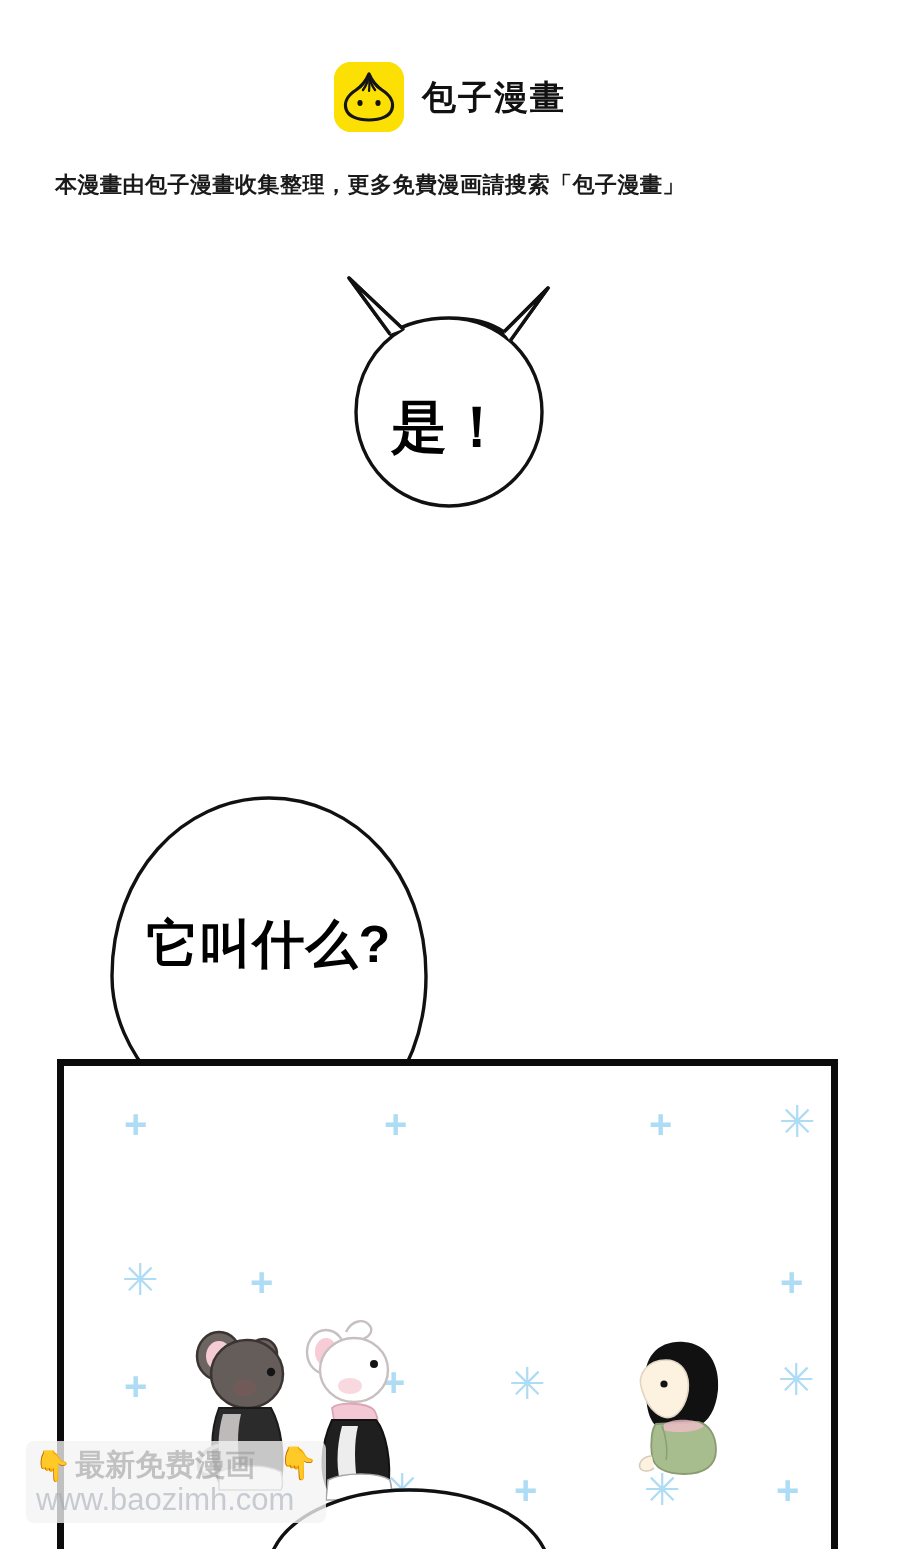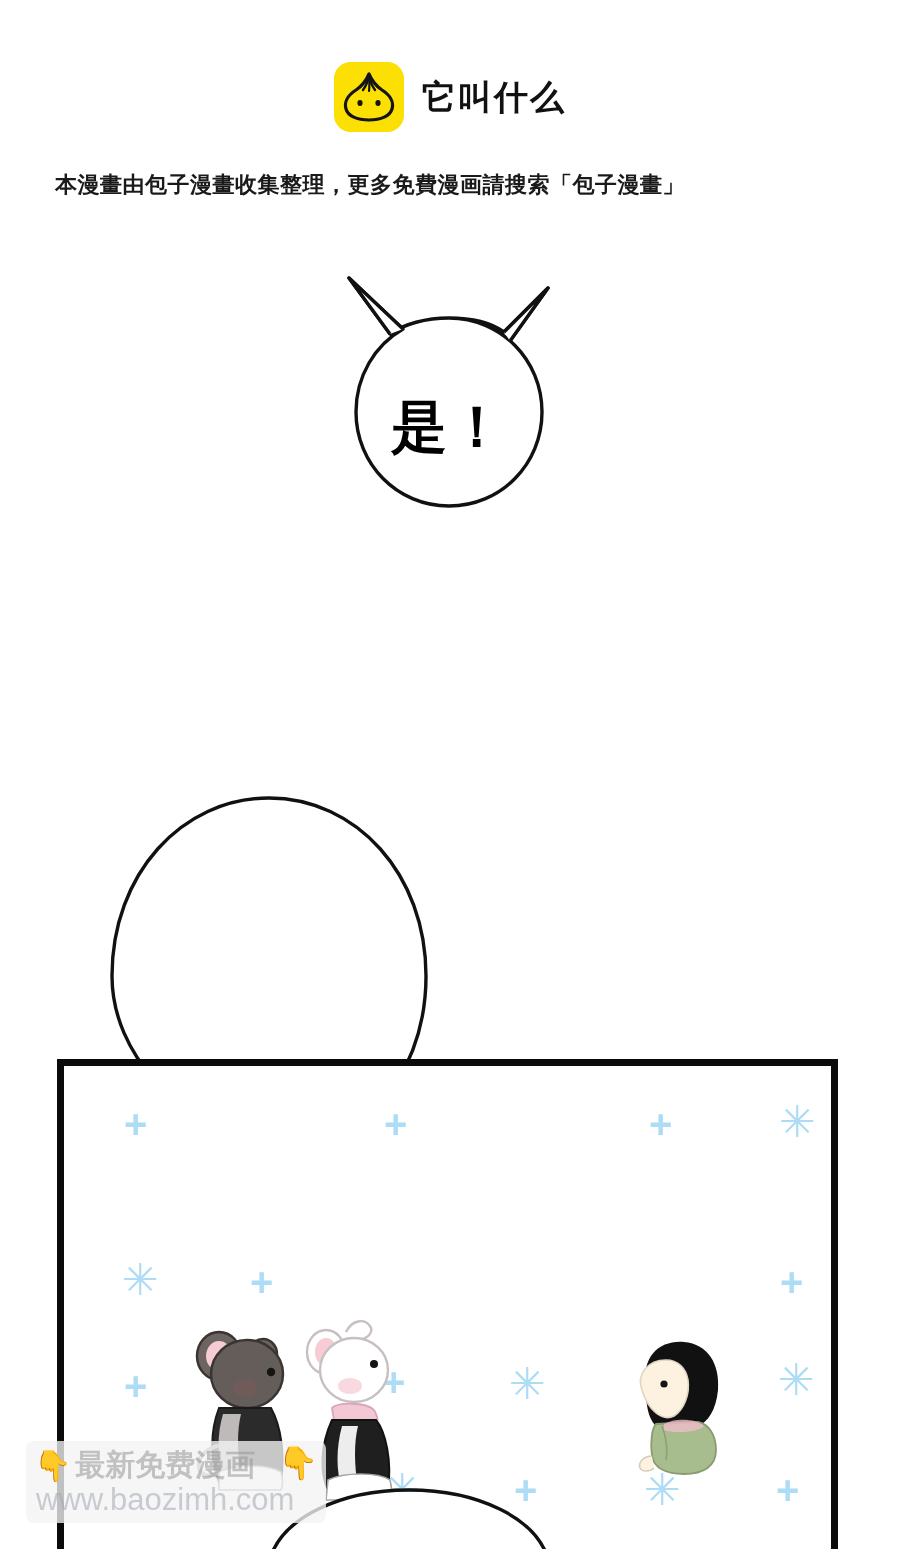--- a/index.html
+++ b/index.html
@@ -185,21 +185,21 @@
       <svg class="brand-logo" viewBox="0 0 70 70" xmlns="http://www.w3.org/2000/svg">
         <rect x="0" y="0" width="70" height="70" rx="17" ry="17" fill="#FCDF03"></rect>
         <path d="M35 12 C32 19 28 24 22 28 C14 33 10 40 12 47 C14 54 23 58 35 58
                  C47 58 56 54 58 47 C60 40 56 33 48 28 C42 24 38 19 35 12 Z" fill="#FCDF03" stroke="#141414" stroke-width="3.2" stroke-linejoin="round"></path>
         <path d="M35 13 C34 19 32 24 29 28" fill="none" stroke="#141414" stroke-width="2.4" stroke-linecap="round"></path>
         <path d="M35 13 C36 19 38 24 41 28" fill="none" stroke="#141414" stroke-width="2.4" stroke-linecap="round"></path>
         <path d="M35 13 C35.5 20 35.5 25 35 29" fill="none" stroke="#141414" stroke-width="2.2" stroke-linecap="round"></path>
         <ellipse cx="26" cy="41" rx="2.6" ry="3" fill="#141414"></ellipse>
         <ellipse cx="44" cy="41" rx="2.6" ry="3" fill="#141414"></ellipse>
       </svg>
-      <div class="brand-name">它叫什么</div>
+      <div class="brand-name">包子漫畫</div>
     </div>
 
     <div class="promo-line">本漫畫由包子漫畫收集整理，更多免費漫画請搜索「包子漫畫」</div>
   </div>
 
   <div class="comic">
 
     <svg id="bubble-shout" class="bubble-svg" viewBox="0 0 262 268" xmlns="http://www.w3.org/2000/svg">
       <path d="M131 46
                C 183 46 224 88 224 140
@@ -220,20 +220,21 @@
 
     <svg id="bubble-name" class="bubble-svg" viewBox="0 0 330 500" xmlns="http://www.w3.org/2000/svg">
       <path d="M165 8
                C 252 8 322 84 322 186
                C 322 266 278 334 217 359
                L 205 492
                L 146 352
                C 78 332 8 266 8 186
                C 8 84 78 8 165 8 Z" fill="#ffffff" stroke="#111111" stroke-width="3.4" stroke-linejoin="round"></path>
     </svg>
+    <div id="bubble-name-text" class="bubble-text">它叫什么?</div>
 
     <svg id="bubble-beast" class="bubble-svg" viewBox="0 0 330 280" xmlns="http://www.w3.org/2000/svg">
       <path d="M165 6
                C 253 6 324 64 324 136
                C 324 208 253 266 165 266
                C 129 266 96 256 70 240
                L 14 272
                L 48 216
                C 23 195 6 167 6 136
                C 6 64 77 6 165 6 Z" fill="#ffffff" stroke="#111111" stroke-width="3.4" stroke-linejoin="round"></path>

